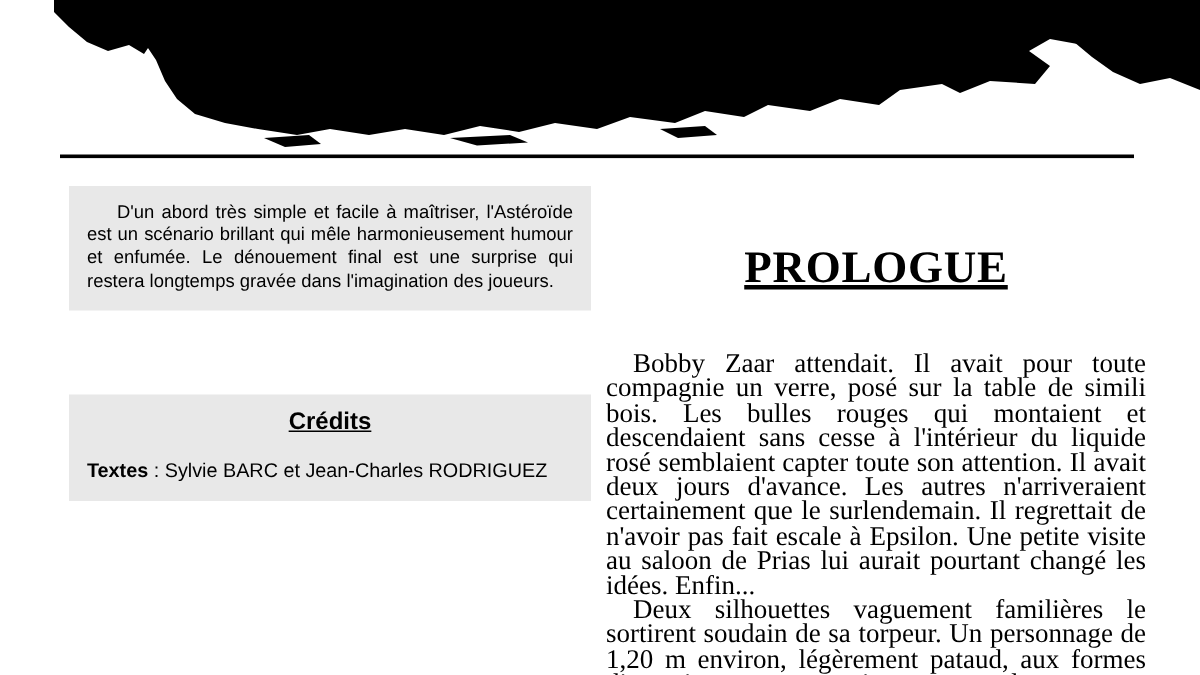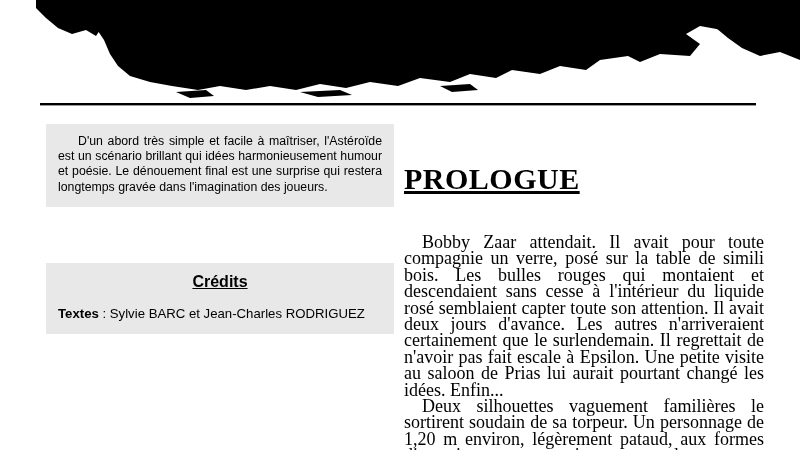--- a/index.html
+++ b/index.html
@@ -88,21 +88,21 @@
   
   .col-right {
     position: absolute;
     left: 404px;
     top: 0;
     width: 360px;
     font-family: "Liberation Serif", serif;
   }
   .prologue-title {
     margin: 50px 0 0 0;
-    text-align: left;
+    text-align: center;
     font-family: "Liberation Serif", serif;
     font-weight: bold;
     font-size: 30px;
     letter-spacing: 0.5px;
     text-decoration: underline;
   }
   .prose {
     margin: 38px 0 0 0;
     font-size: 18px;
     line-height: 16.4px;
@@ -132,21 +132,21 @@
 
     <rect x="40" y="103" width="716" height="2.4" fill="#000000"></rect>
   </svg>
 </div>
 
 <div class="page-body">
 
   <div class="col-left">
 
     <div class="presentation-box">
-      <p class="indent">D'un abord très simple et facile à maîtriser, l'Astéroïde est un scénario brillant qui idées harmonieusement humour et poésie. Le dénouement final est une surprise qui restera longtemps gravée dans l'imagination des joueurs.</p>
+      <p class="indent">D'un abord très simple et facile à maîtriser, l'Astéroïde est un scénario brillant qui mêle harmonieusement humour et enfumée. Le dénouement final est une surprise qui restera longtemps gravée dans l'imagination des joueurs.</p>
     </div>
 
     <div class="credits-box">
       <p class="credits-title">Crédits</p>
       <p class="credits-line">
         <b>Textes</b><span> : Sylvie BARC et Jean-Charles RODRIGUEZ</span>
       </p>
     </div>
 
   </div>

